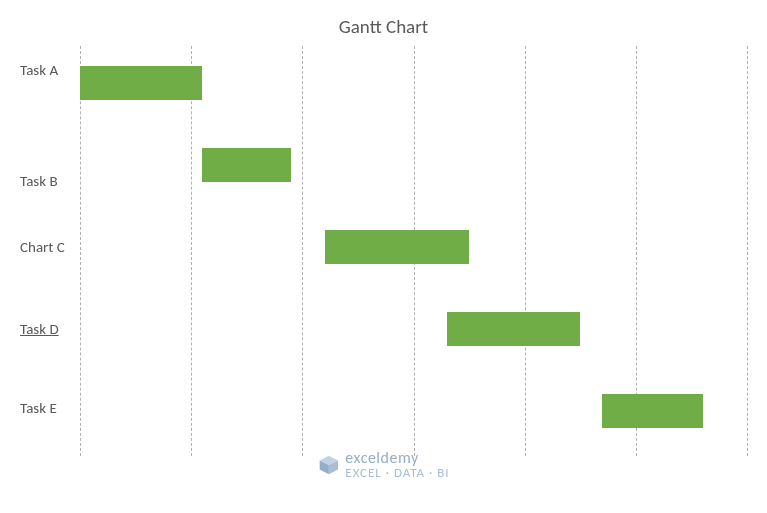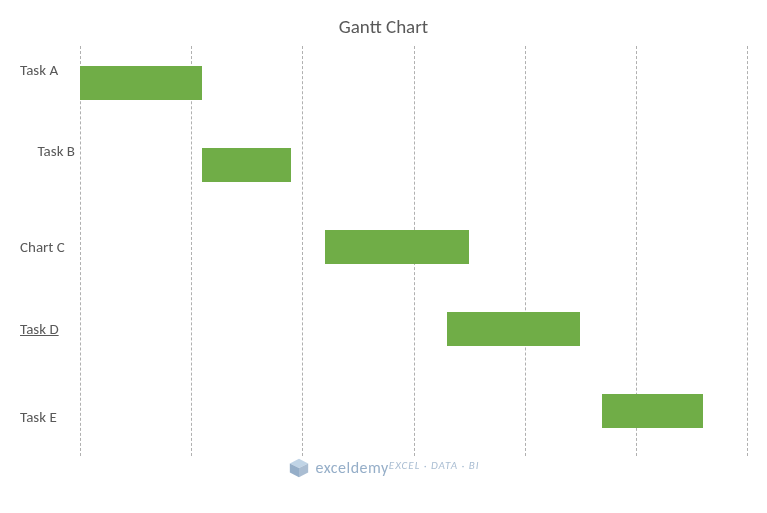--- a/index.html
+++ b/index.html
@@ -78,57 +78,57 @@
     align-items: center;
     gap: 6px;
     opacity: 0.72;
   }
   .wm-icon {
     width: 22px;
     height: 22px;
   }
   .wm-text {
     display: flex;
+    flex-direction: column;
     line-height: 1;
   }
   .wm-main {
     font-size: 16px;
     color: #6d8fb3;
     letter-spacing: 0.5px;
   }
   .wm-sub {
-    font-size: 11px;
+    font-size: 13px;
     color: #8aa5c2;
     letter-spacing: 1px;
-    font-style: italic;
   }
 </style>
 </head>
 <body>
 
 <div class="chart-container">
   <div class="chart-title">Gantt Chart</div>
   <div class="plot-area">
     <div class="grid-area" id="grid-area">
         <div class="gridline" style="left: 0%;"></div>
         <div class="gridline" style="left: 16.6667%;"></div>
         <div class="gridline" style="left: 33.3333%;"></div>
         <div class="gridline" style="left: 50%;"></div>
         <div class="gridline" style="left: 66.6667%;"></div>
         <div class="gridline" style="left: 83.3333%;"></div>
         <div class="gridline" style="left: 100%;"></div>
         <div class="y-label" style="top: 24px;">Task A</div>
         <div class="bar" style="top: 36.9px; left: 0%; width: 18.3333%; background: rgb(112, 173, 71);"></div>
-        <div class="y-label" style="top: 105px; text-align: right;">Task B</div>
+        <div class="y-label" style="top: 135px;">Task B</div>
         <div class="bar" style="top: 118.9px; left: 18.3333%; width: 13.3333%; background: rgb(112, 173, 71);"></div>
         <div class="y-label" style="top: 200.9px;">Chart C</div>
         <div class="bar" style="top: 200.9px; left: 36.6667%; width: 21.6667%; background: rgb(112, 173, 71);"></div>
         <div class="y-label" style="top: 282.9px; text-decoration: underline;">Task D</div>
         <div class="bar" style="top: 282.9px; left: 55%; width: 20%; background: rgb(112, 173, 71);"></div>
-        <div class="y-label" style="top: 371px;">Task E</div>
+        <div class="y-label" style="top: 362px;">Task E</div>
         <div class="bar" style="top: 364.9px; left: 78.3333%; width: 15%; background: rgb(112, 173, 71);"></div>
       </div>
   </div>
   <div class="watermark">
     <span class="wm-icon">
       <svg viewBox="0 0 24 24" width="22" height="22">
         <polygon points="12,2 22,7 12,12 2,7" fill="#a9c4dd"></polygon>
         <polygon points="2,7 12,12 12,22 2,17" fill="#6d8fb3"></polygon>
         <polygon points="22,7 12,12 12,22 22,17" fill="#8aa5c2"></polygon>
       </svg>

